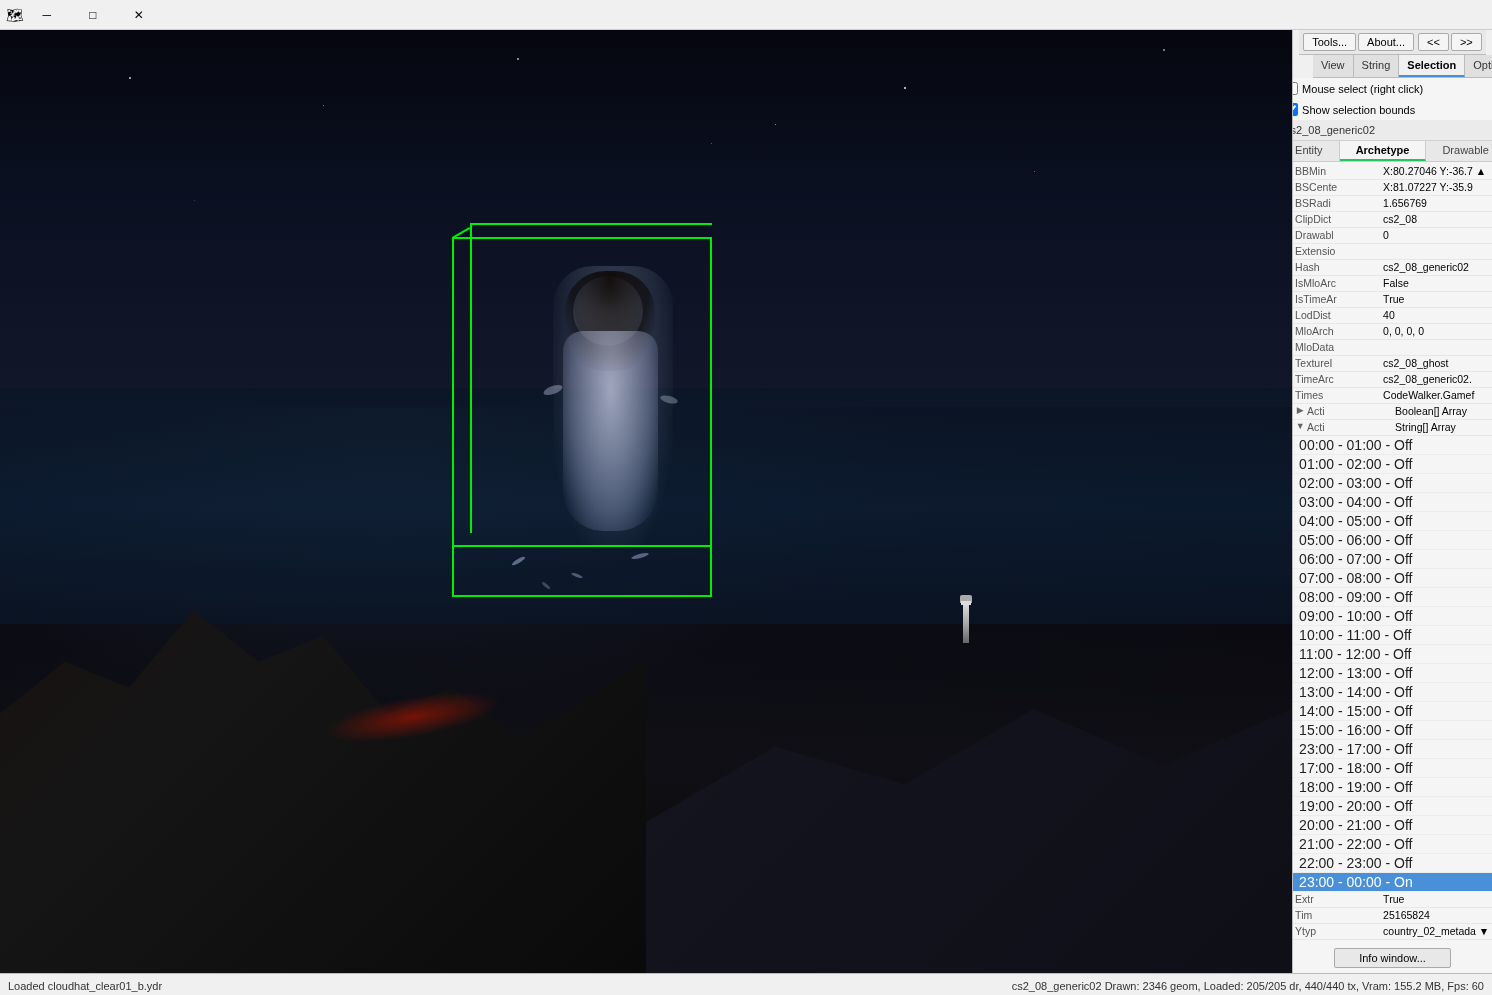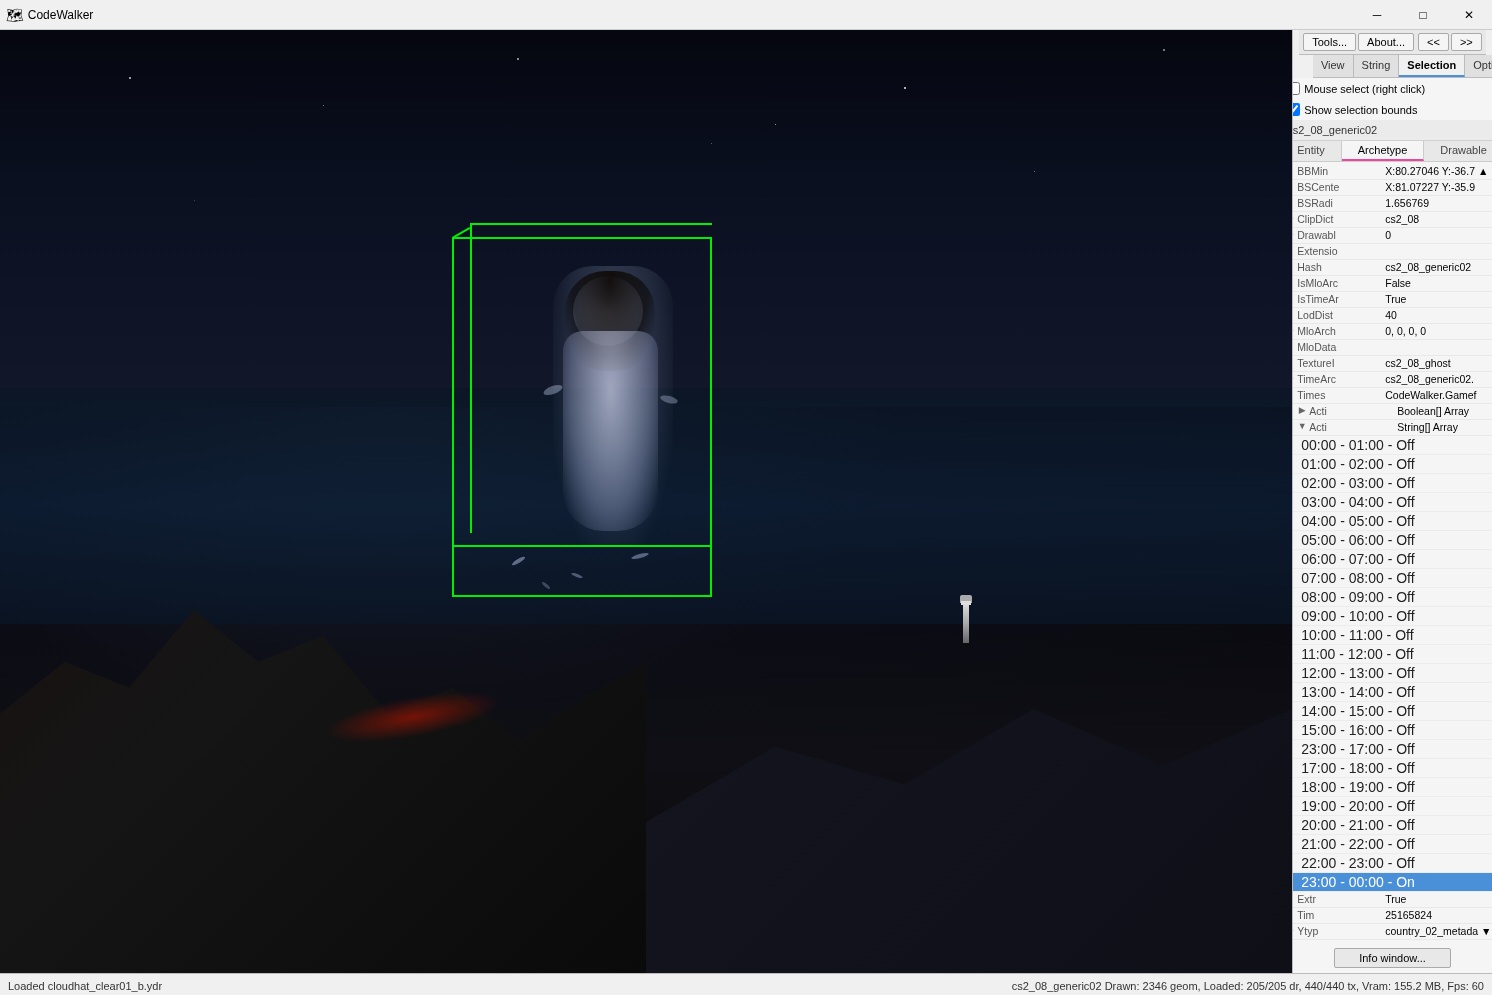--- a/index.html
+++ b/index.html
@@ -60,21 +60,21 @@
       padding: 4px 6px; font-size: 11px; font-weight: 500; color: #333;
       background: #ebebeb; border-bottom: 1px solid #d0d0d0;
     }
 
     
     .sub-tabs { display: flex; background: #e8e8e8; border-bottom: 1px solid #ccc; }
     .sub-tab {
       padding: 3px 16px; font-size: 11px; cursor: pointer; color: #444;
       border-right: 1px solid #ccc;
     }
-    .sub-tab.active { background: #f5f5f5; border-bottom: 2px solid #ec4899; font-weight: normal; color: #000; }
+    .sub-tab.active { background: #f5f5f5; border-bottom: 2px solid #22c55e; font-weight: bold; color: #000; }
 
     
     .prop-list { padding: 2px 0; }
     .prop-row {
       display: flex; align-items: flex-start; padding: 1px 2px; min-height: 16px;
       border-bottom: 1px solid #e8e8e8; font-size: 10.5px;
     }
     .prop-expand {
       width: 14px; min-width: 14px; display: flex; align-items: center;
       justify-content: center; cursor: pointer; color: #666; font-size: 9px;
@@ -116,21 +116,20 @@
     .vp-ground {
       position: absolute; bottom: 0; left: 0; right: 0; height: 45%;
       background: linear-gradient(to top, #080808 0%, #0f0f15 50%, transparent 100%);
     }
   </style>
 </head>
 <body>
 
 <div id="titlebar">
   <span style="margin-left:6px; font-size:14px;">🗺</span>
-  <span style="margin-left:4px; font-size:12px; flex:1;">CodeWalker</span>
   <div style="display:flex;">
     <button style="width:46px;height:30px;background:transparent;border:none;cursor:pointer;font-size:12px;">─</button>
     <button style="width:46px;height:30px;background:transparent;border:none;cursor:pointer;font-size:12px;">□</button>
     <button style="width:46px;height:30px;background:transparent;border:none;cursor:pointer;font-size:12px;">✕</button>
   </div>
 </div>
 
 <div id="main">
 
   <div id="viewport">

